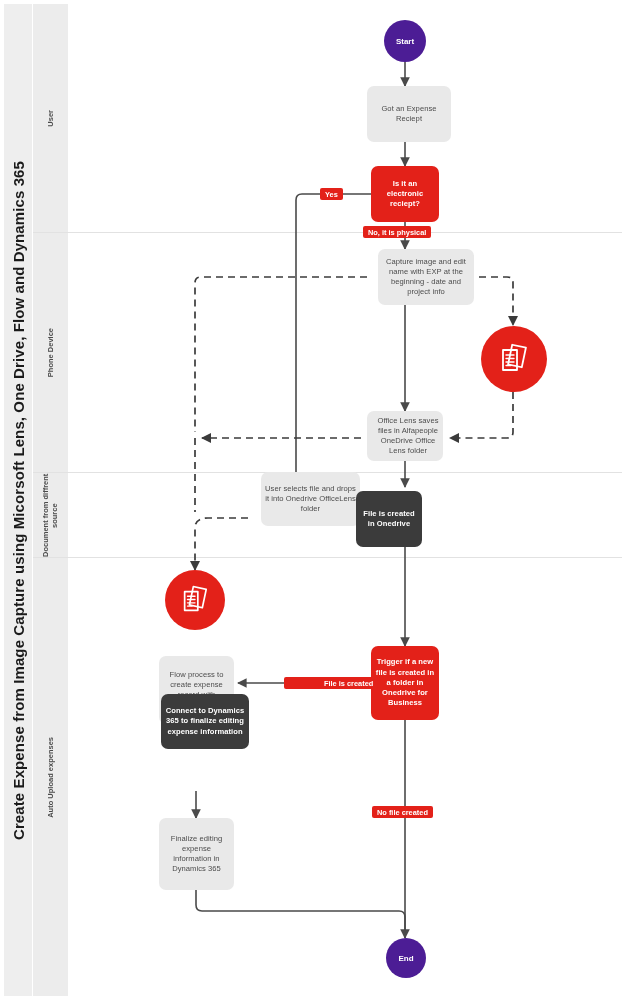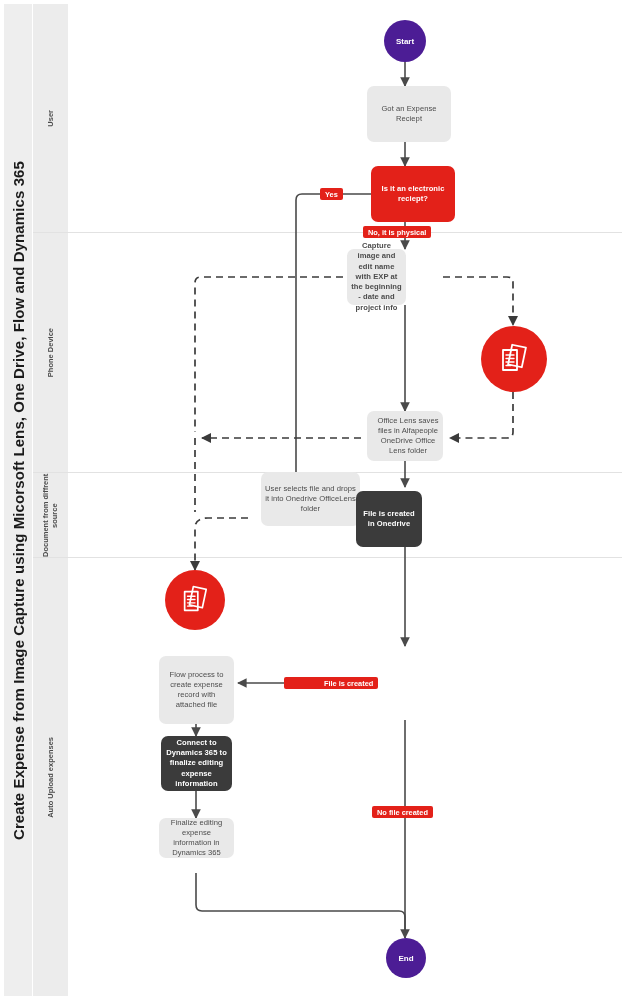--- a/index.html
+++ b/index.html
@@ -158,50 +158,53 @@
   </svg>
 
   <div class="term" style="left:384px; top:20px; width:42px; height:42px;">
     <span>Start</span>
   </div>
 
   <div class="node grey" style="left:367px; top:86px; width:84px; height:56px;">
     <span>Got an Expense Reciept</span>
   </div>
 
-  <div class="node red" style="left:371px; top:166px; width:84px; height:56px;">
+  <div class="node red" style="left:371px; top:166px; width:68px; height:56px;">
     <span>Is it an electronic reciept?</span>
   </div>
 
-  <div class="node grey" style="left:347px; top:249px; width:59px; height:56px;font-weight:bold;">
+  <div class="node grey" style="left:378px; top:249px; width:96px; height:56px;">
     <span>Capture image and edit name with EXP at the beginning - date and project info</span>
   </div>
 
   <div class="node grey" style="left:367px; top:411px; width:76px; height:50px;padding-left:10px;">
     <span>Office Lens saves files in Alfapeople OneDrive Office Lens folder</span>
   </div>
 
   <div class="node grey" style="left:261px; top:472px; width:99px; height:54px;">
     <span>User selects file and drops it into Onedrive OfficeLens folder</span>
   </div>
 
   <div class="node dark" style="left:356px; top:491px; width:66px; height:56px;">
     <span>File is created in Onedrive</span>
   </div>
 
+  <div class="node red" style="left:371px; top:646px; width:68px; height:74px;">
+    <span>Trigger if a new file is created in a folder in Onedrive for Business</span>
+  </div>
 
   <div class="node grey" style="left:159px; top:656px; width:75px; height:68px;">
     <span>Flow process to create expense record with attached file</span>
   </div>
 
-  <div class="node dark" style="left:161px; top:736px; width:71px; height:55px;">
+  <div class="node dark" style="left:161px; top:694px; width:88px; height:55px;">
     <span>Connect to Dynamics 365 to finalize editing expense information</span>
   </div>
 
-  <div class="node grey" style="left:159px; top:818px; width:75px; height:40px;">
+  <div class="node grey" style="left:159px; top:818px; width:75px; height:72px;">
     <span>Finalize editing expense information in Dynamics 365</span>
   </div>
 
   <div class="term" style="left:386px; top:938px; width:40px; height:40px;">
     <span>End</span>
   </div>
 
   <div class="doc-icon" style="left:481px; top:326px; width:66px; height:66px;">
     <svg width="34" height="34" viewBox="0 0 34 34" aria-hidden="true">
       <g fill="none" stroke="#ffffff" stroke-width="1.8" stroke-linejoin="round">

